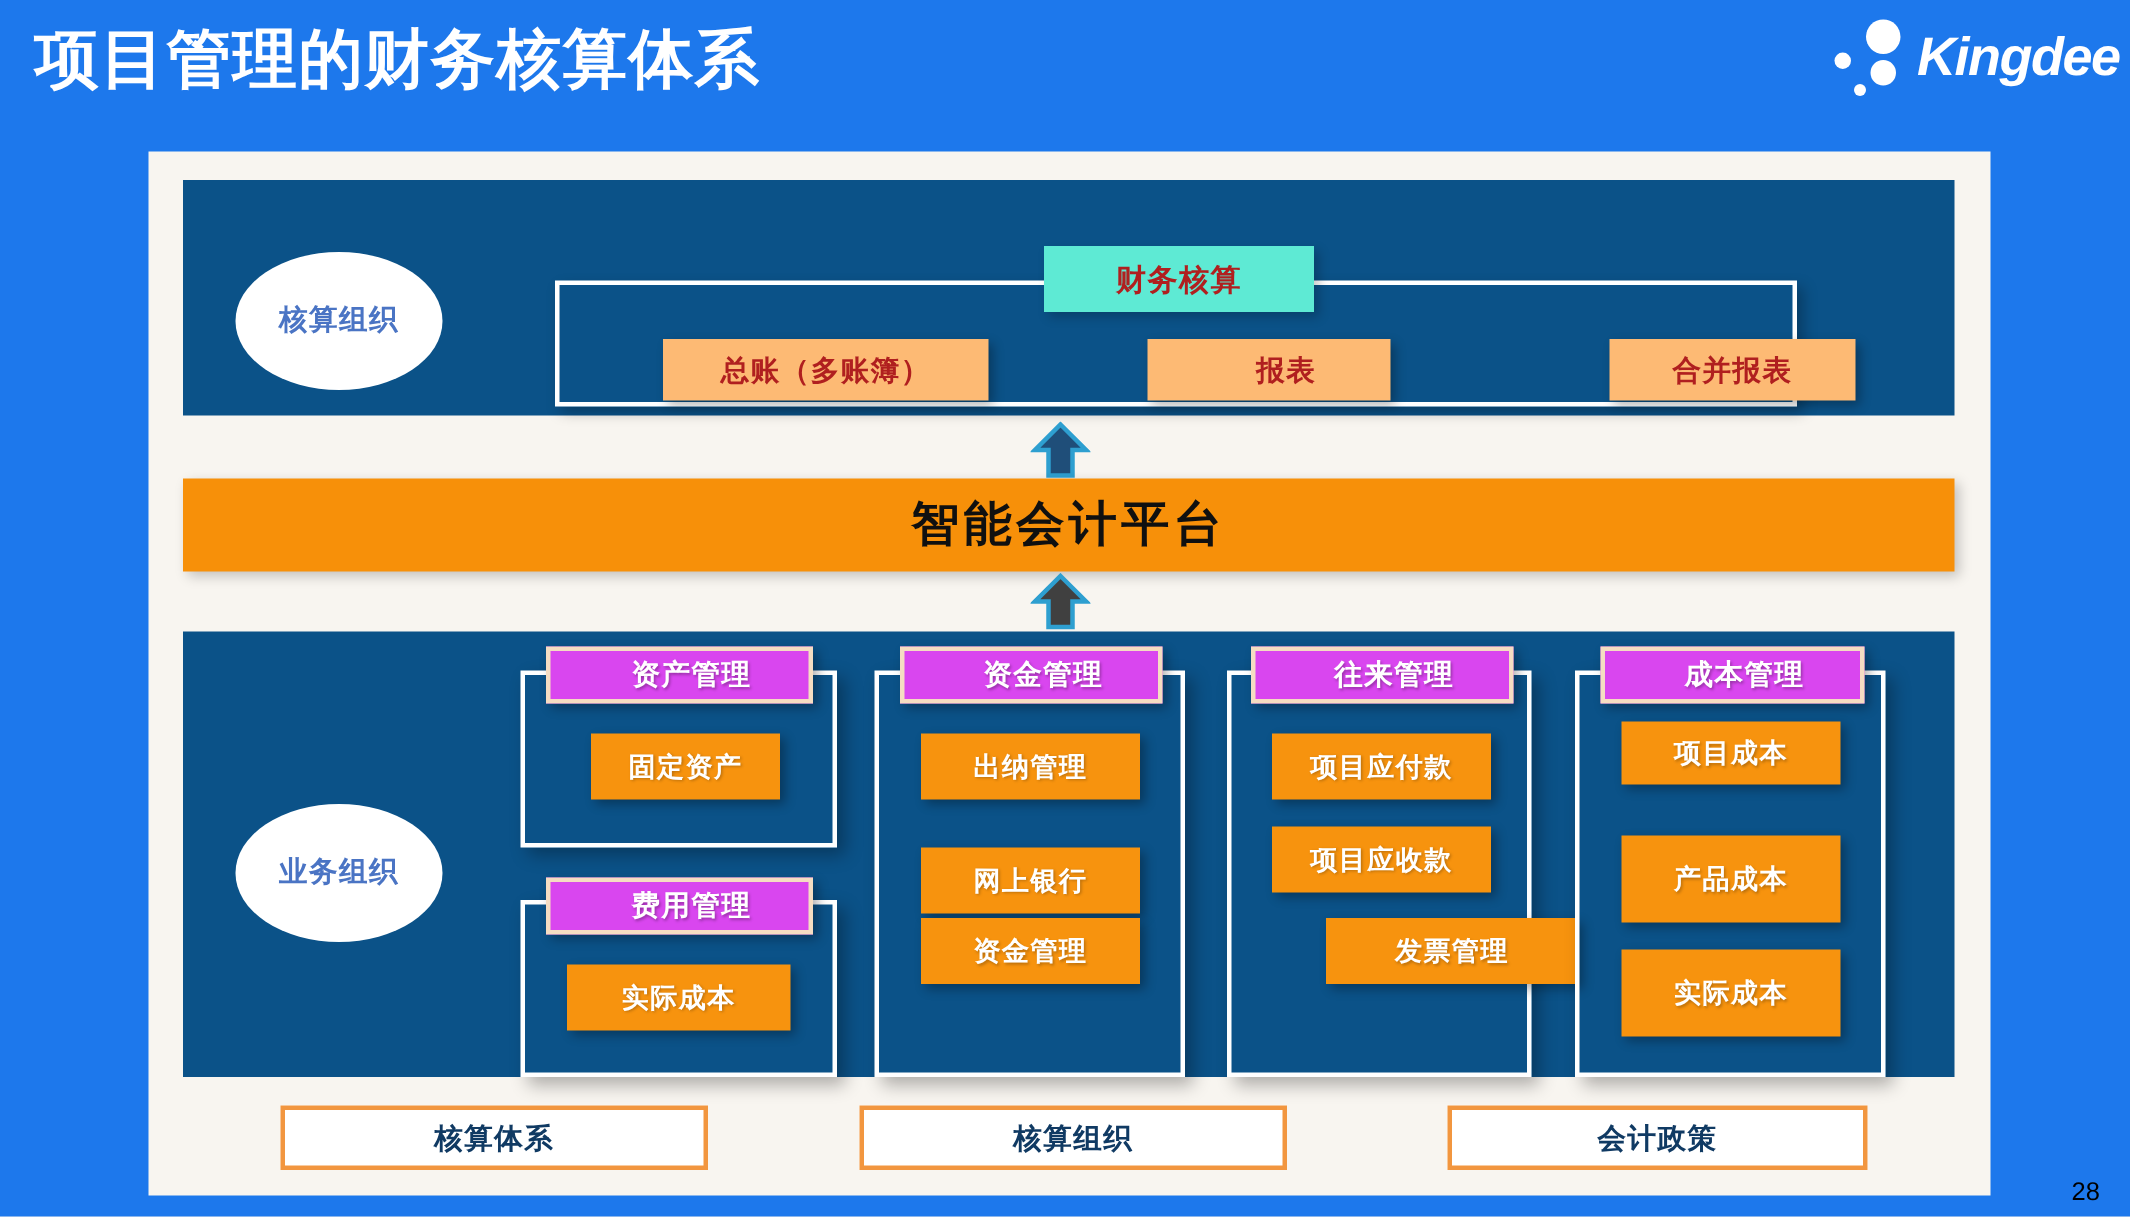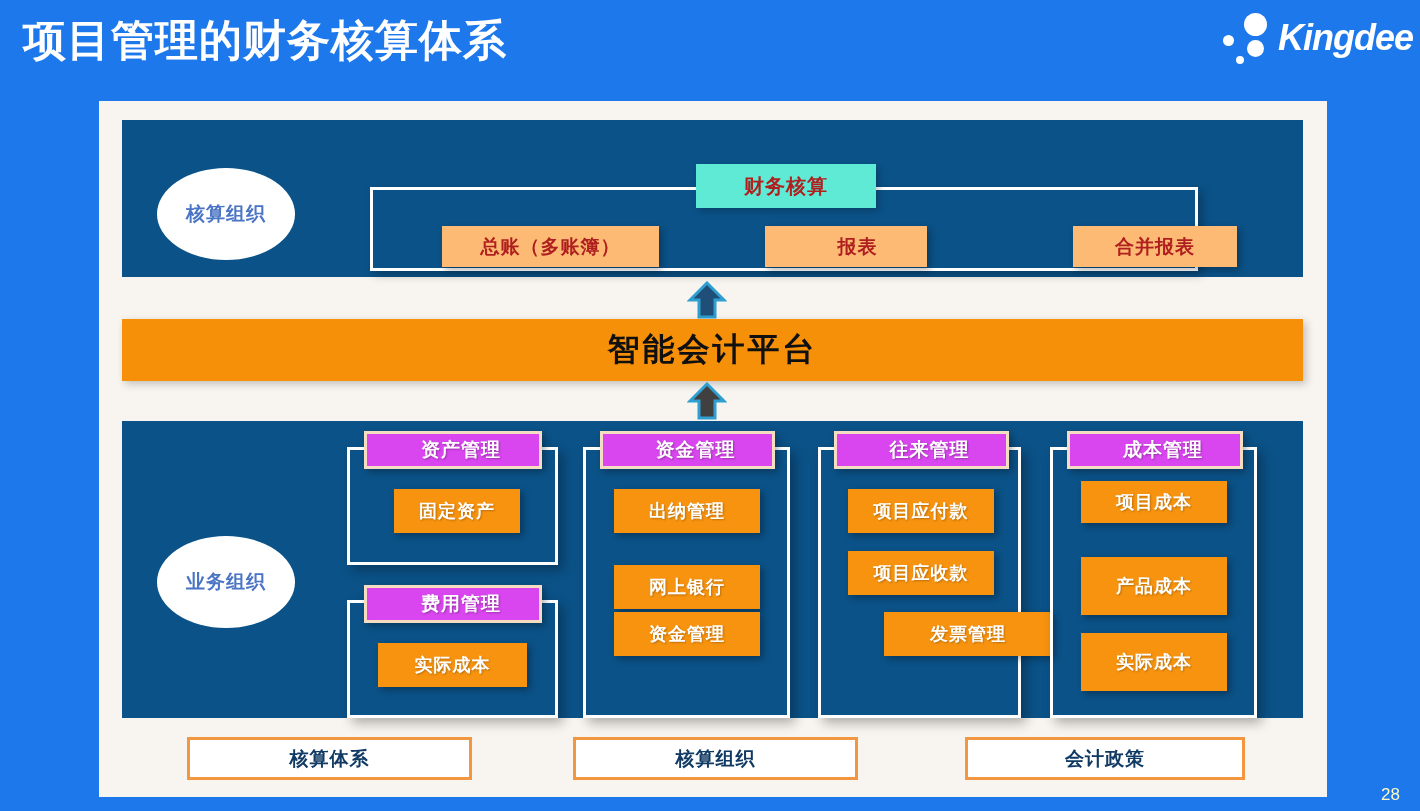--- a/index.html
+++ b/index.html
@@ -122,21 +122,21 @@
     position: absolute; background: #ffffff; border: 3px solid #f2963f;
     display: flex; align-items: center; justify-content: center;
     color: #103a63; font-weight: bold; font-size: 19px; letter-spacing: 1px;
   }
   .fb1 { left: 88px;  top: 636px; width: 285px; height: 43px; }
   .fb2 { left: 474px; top: 636px; width: 285px; height: 43px; }
   .fb3 { left: 866px; top: 636px; width: 280px; height: 43px; }
 
   .page-num {
     position: absolute; right: 20px; bottom: 6px;
-    color: #fef9c3; font-size: 17px;
+    color: #000000; font-size: 17px;
   }
 </style>
 </head>
 <body>
 
 <div class="slide-title">项目管理的财务核算体系</div>
 
 <div class="logo">
   <div class="logo-dots">
     <i class="d1"></i>

